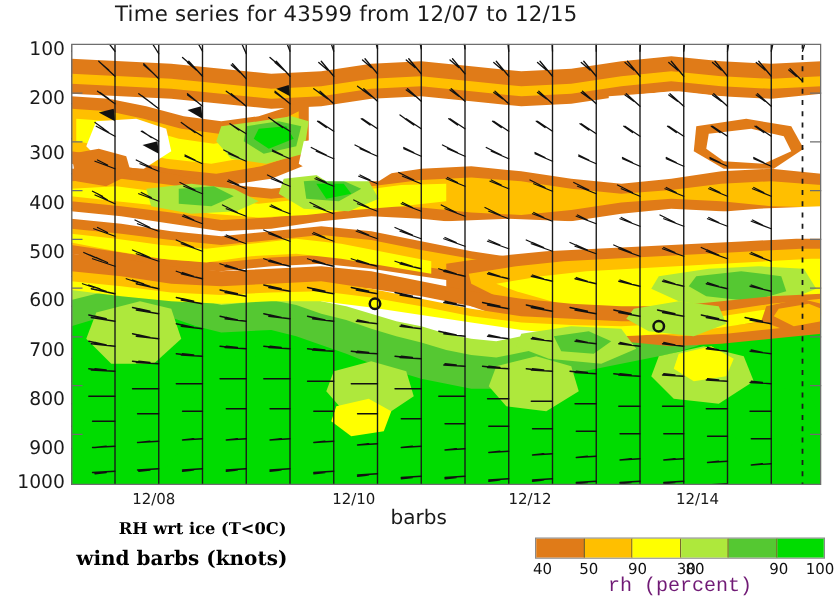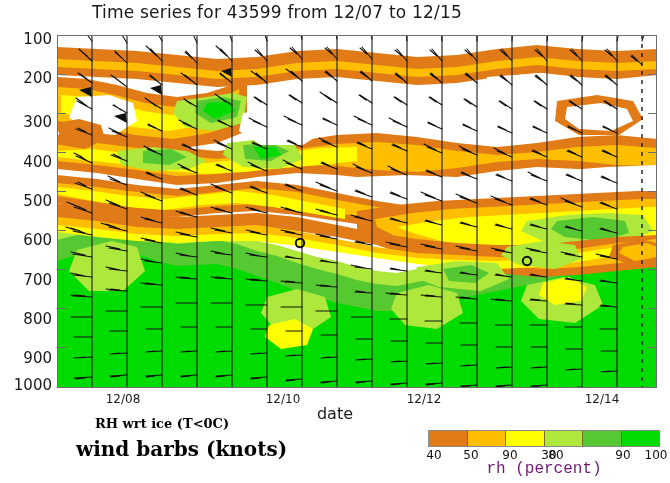--- a/index.html
+++ b/index.html
@@ -595,25 +595,25 @@
 <div class="ytickR" style="top:152px"></div>
 <div class="ytickR" style="top:191px"></div>
 <div class="ytickR" style="top:230px"></div>
 <div class="ytickR" style="top:269px"></div>
 <div class="ytickR" style="top:308px"></div>
 <div class="ytickR" style="top:347px"></div>
 
 <div class="xlab" style="left:123px">12/08</div>
 <div class="xlab" style="left:283px">12/10</div>
 <div class="xlab" style="left:424px">12/12</div>
-<div class="xlab" style="left:602px">12/14</div>
-<div id="xtitle">date</div>
+<div class="xlab" style="left:558px">12/14</div>
+<div id="xtitle">barbs</div>
 
 <div class="serifnote" style="left:95px;top:416px">RH wrt ice (T&lt;0C)</div>
-<div class="serifnote" style="left:76px;top:437px;font-size:20px">wind barbs (knots)</div>
+<div class="serifnote" style="left:61px;top:437px;font-size:16px">wind barbs (knots)</div>
 
 <div id="cbar">
   <div style="background:#E07B18"></div>
   <div style="background:#FFBF00"></div>
   <div style="background:#FFFF00"></div>
   <div style="background:#AEE83C"></div>
   <div style="background:#55C832"></div>
   <div style="background:#00DC00"></div>
 </div>
 <div class="cblab" style="left:434px">40</div>

